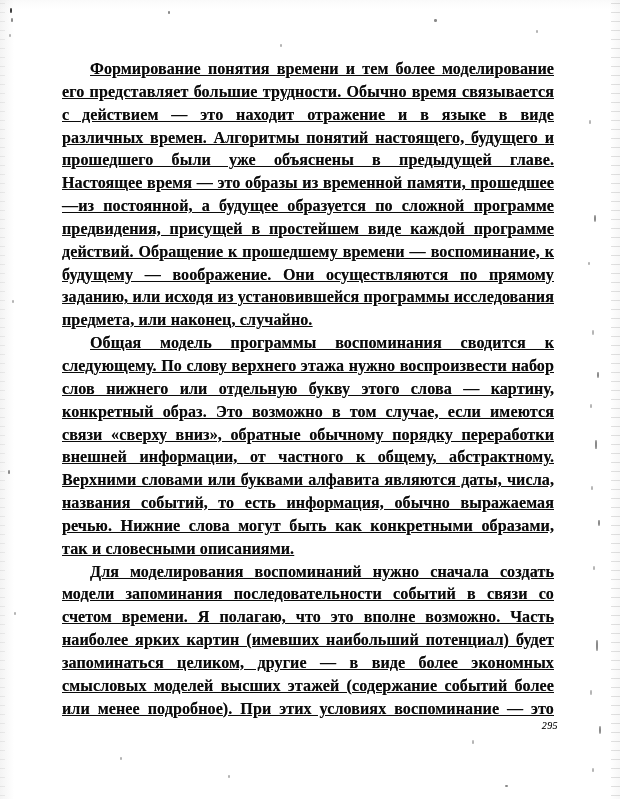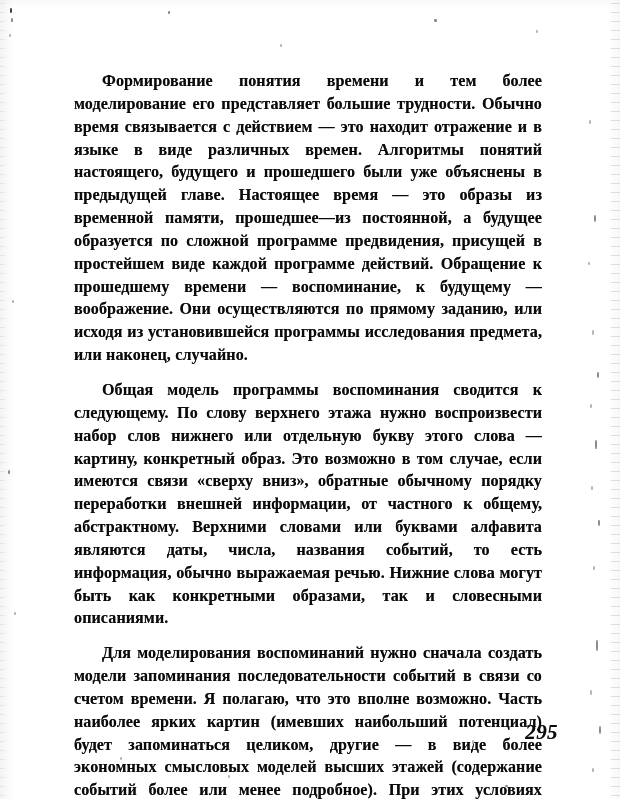--- a/index.html
+++ b/index.html
@@ -36,45 +36,46 @@
 
   
   .text-block {
     position: absolute;
     left: 62px;
     top: 58px;
     width: 492px;
   }
 
   .para {
-    margin: 12px;
+    margin: 0;
     text-align: justify;
     text-justify: inter-word;
     text-indent: 28px;
     font-size: 16.1px;
     line-height: 22.85px;
     color: #0b0b0b;
     letter-spacing: 0.08px;
     word-spacing: 0.2px;
     font-weight: 600;
     text-shadow: 0 0 0.45px rgba(0,0,0,0.55);
+    text-decoration: underline;
   }
   .para:last-of-type { text-align: justify; }
 
   
   .para.runs-over { text-align-last: justify; }
 
   
   .folio {
     position: absolute;
     right: 62px;
     top: 720px;
-    font-size: 21px;
+    font-size: 10px;
     font-style: italic;
-    font-weight: 700;
+    font-weight: 400;
     color: #0b0b0b;
     letter-spacing: 0.4px;
     text-shadow: 0 0 0.4px rgba(0,0,0,0.5);
   }
 
   
   .speckles {
     position: absolute;
     inset: 0;
     pointer-events: none;

